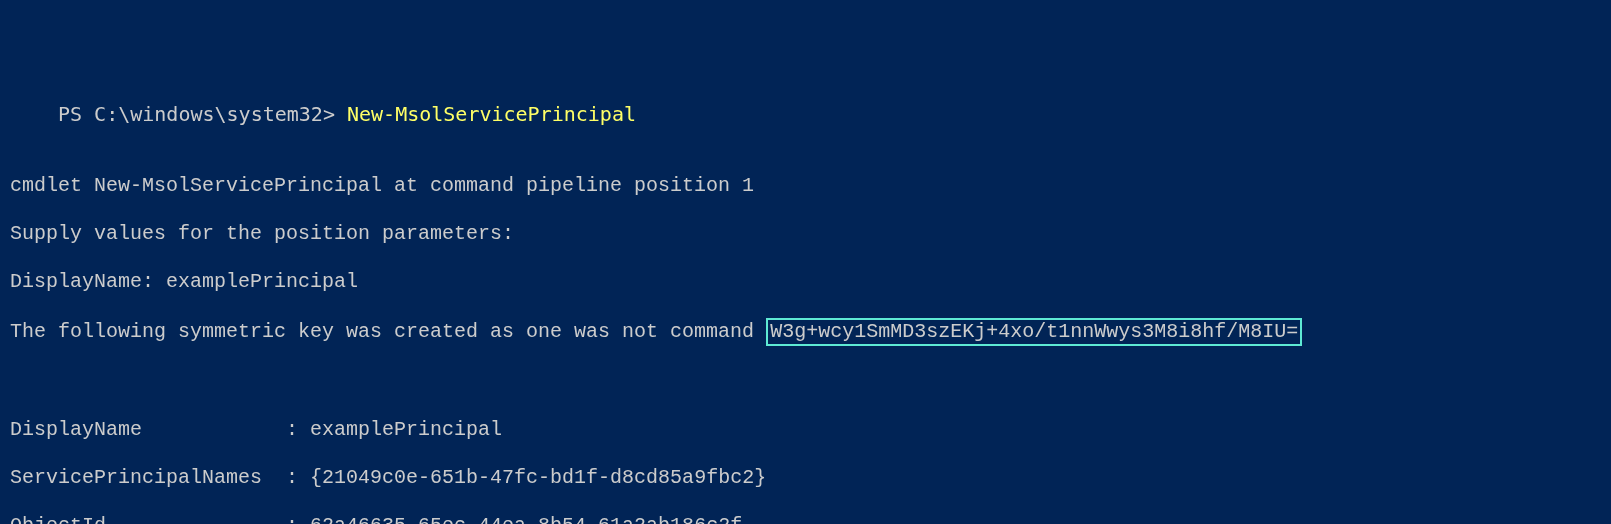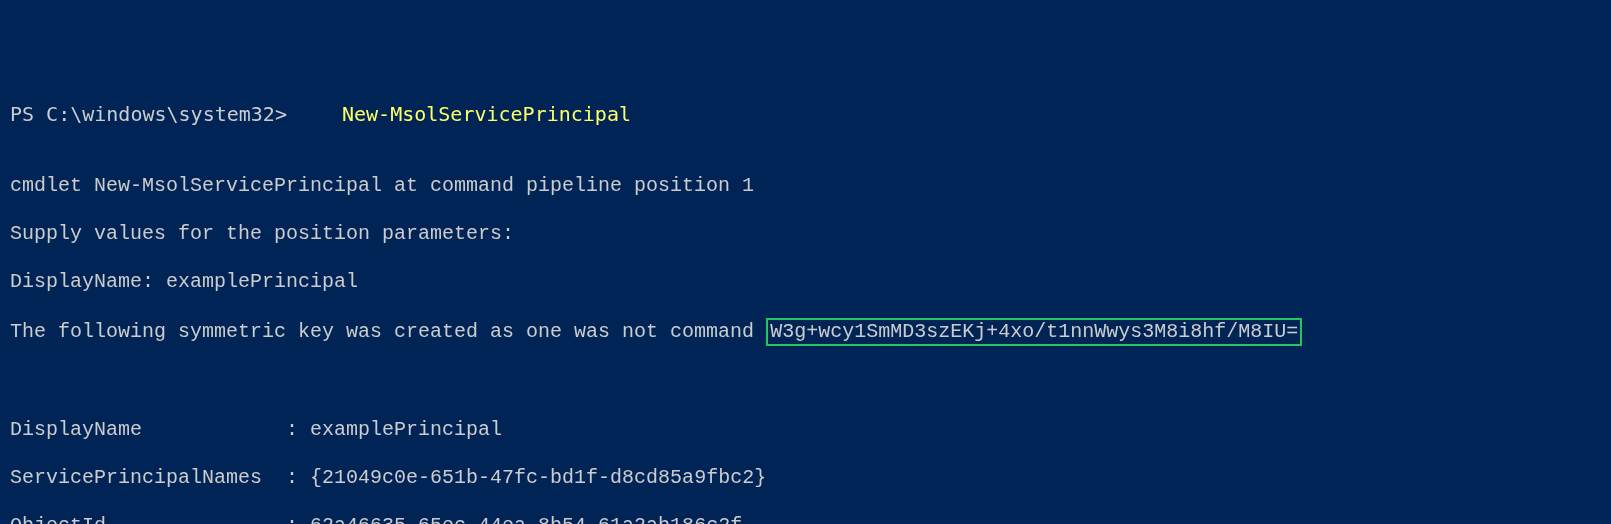--- a/index.html
+++ b/index.html
@@ -8,24 +8,24 @@
       background: #012456;
       color: #cccccc;
       font-family: "Lucida Console", Consolas, monospace;
       font-size: 20px;
       line-height: 1.2;
       white-space: pre;
       width: 1611px;
       box-sizing: border-box;
     }
     .prompt-line { display: block; }
-    .prompt { color: #cccccc; }
-    .cmd { color: #ffff66; margin-left: 43px; }
+    .prompt { color: #cccccc; margin-left: 48px; }
+    .cmd { color: #ffff66; }
     .highlight {
-      border: 2px solid #22c55e;
+      border: 2px solid #5eead4;
       padding: 0 2px;
       display: inline-block;
       color: #cccccc;
     }
     .prop-line { display: block; font-family: Liberation Mono, monospace; }
   </style>
 </head>
 <body>
 
 

